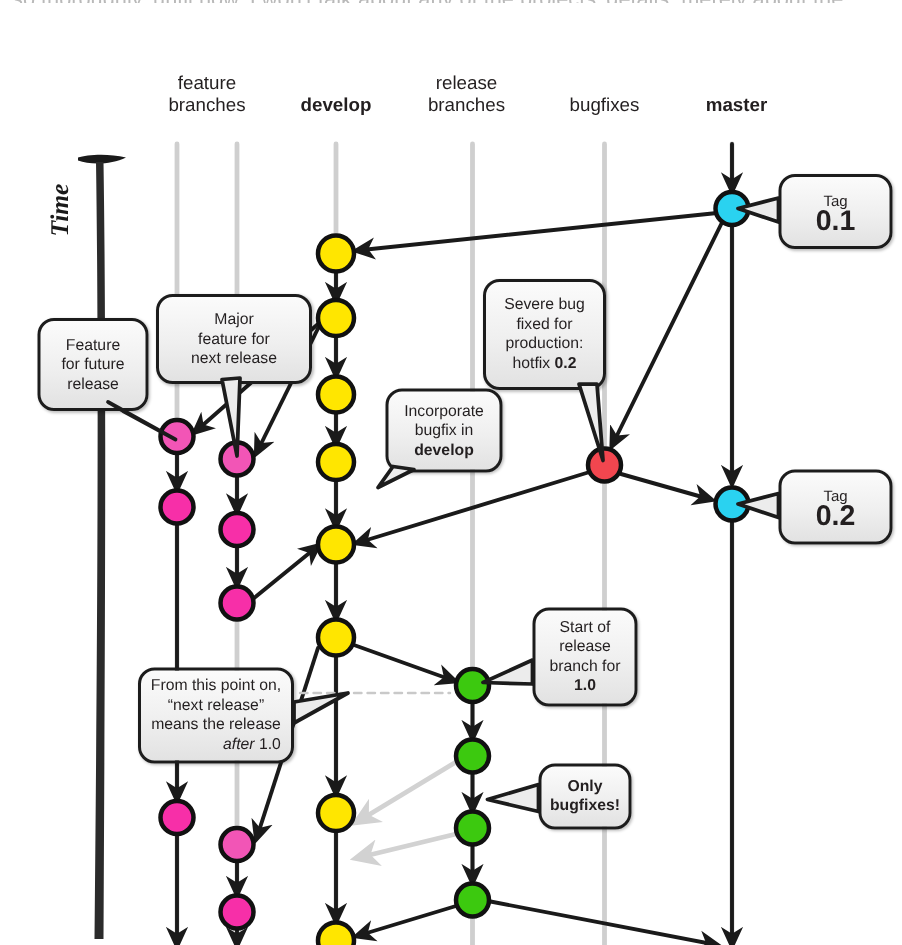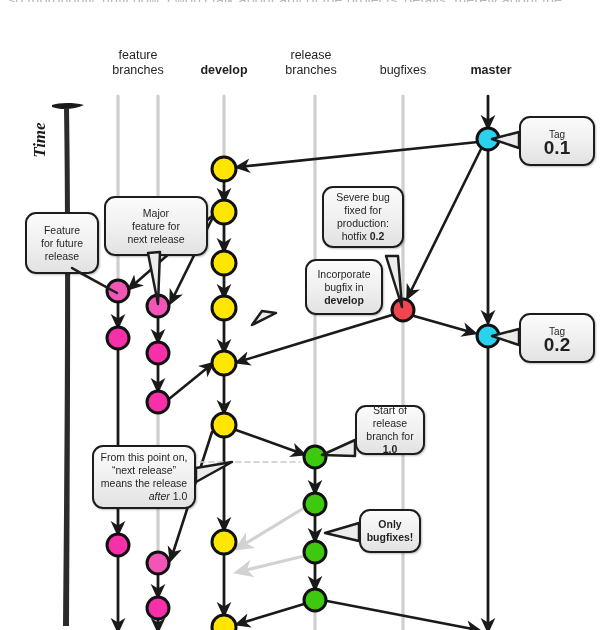--- a/index.html
+++ b/index.html
@@ -273,38 +273,38 @@
       <div class="callout" style="left: 25px; top: 212px; width: 74px; height: 62px;">
         <span class="txt">Feature
 for future
 release</span>
       </div>
       <div class="callout" style="left: 104px; top: 196px; width: 104px; height: 60px;">
         <span class="txt">Major
 feature for
 next release</span>
       </div>
-      <div class="callout" style="left: 322px; top: 186px; width: 82px; height: 62px; justify-content: center;">
+      <div class="callout" style="left: 322px; top: 186px; width: 82px; height: 74px; justify-content: center;">
         <span class="txt">Severe bug
 fixed for
 production:
 hotfix <b>0.2</b></span>
       </div>
-      <div class="callout" style="left: 257px; top: 259px; width: 78px; height: 56px; margin-left: 48px;">
+      <div class="callout" style="left: 257px; top: 259px; width: 78px; height: 56px;">
         <span class="txt">Incorporate
 bugfix in
 <b>develop</b></span>
       </div>
       <div class="callout" style="left: 519px; top: 313px; width: 76px; height: 50px;">
         <div>
           <span class="tagword">Tag</span>
           <span class="tagnum">0.2</span>
         </div>
       </div>
-      <div class="callout" style="left: 355px; top: 405px; width: 70px; height: 50px;">
+      <div class="callout" style="left: 355px; top: 405px; width: 70px; height: 66px;">
         <span class="txt">Start of
 release
 branch for
 <b>1.0</b></span>
       </div>
       <div class="callout" style="left: 92px; top: 445px; width: 104px; height: 64px;">
         <span class="txt">From this point on,
 “next release”
 means the release
 <i>after</i> 1.0</span>

